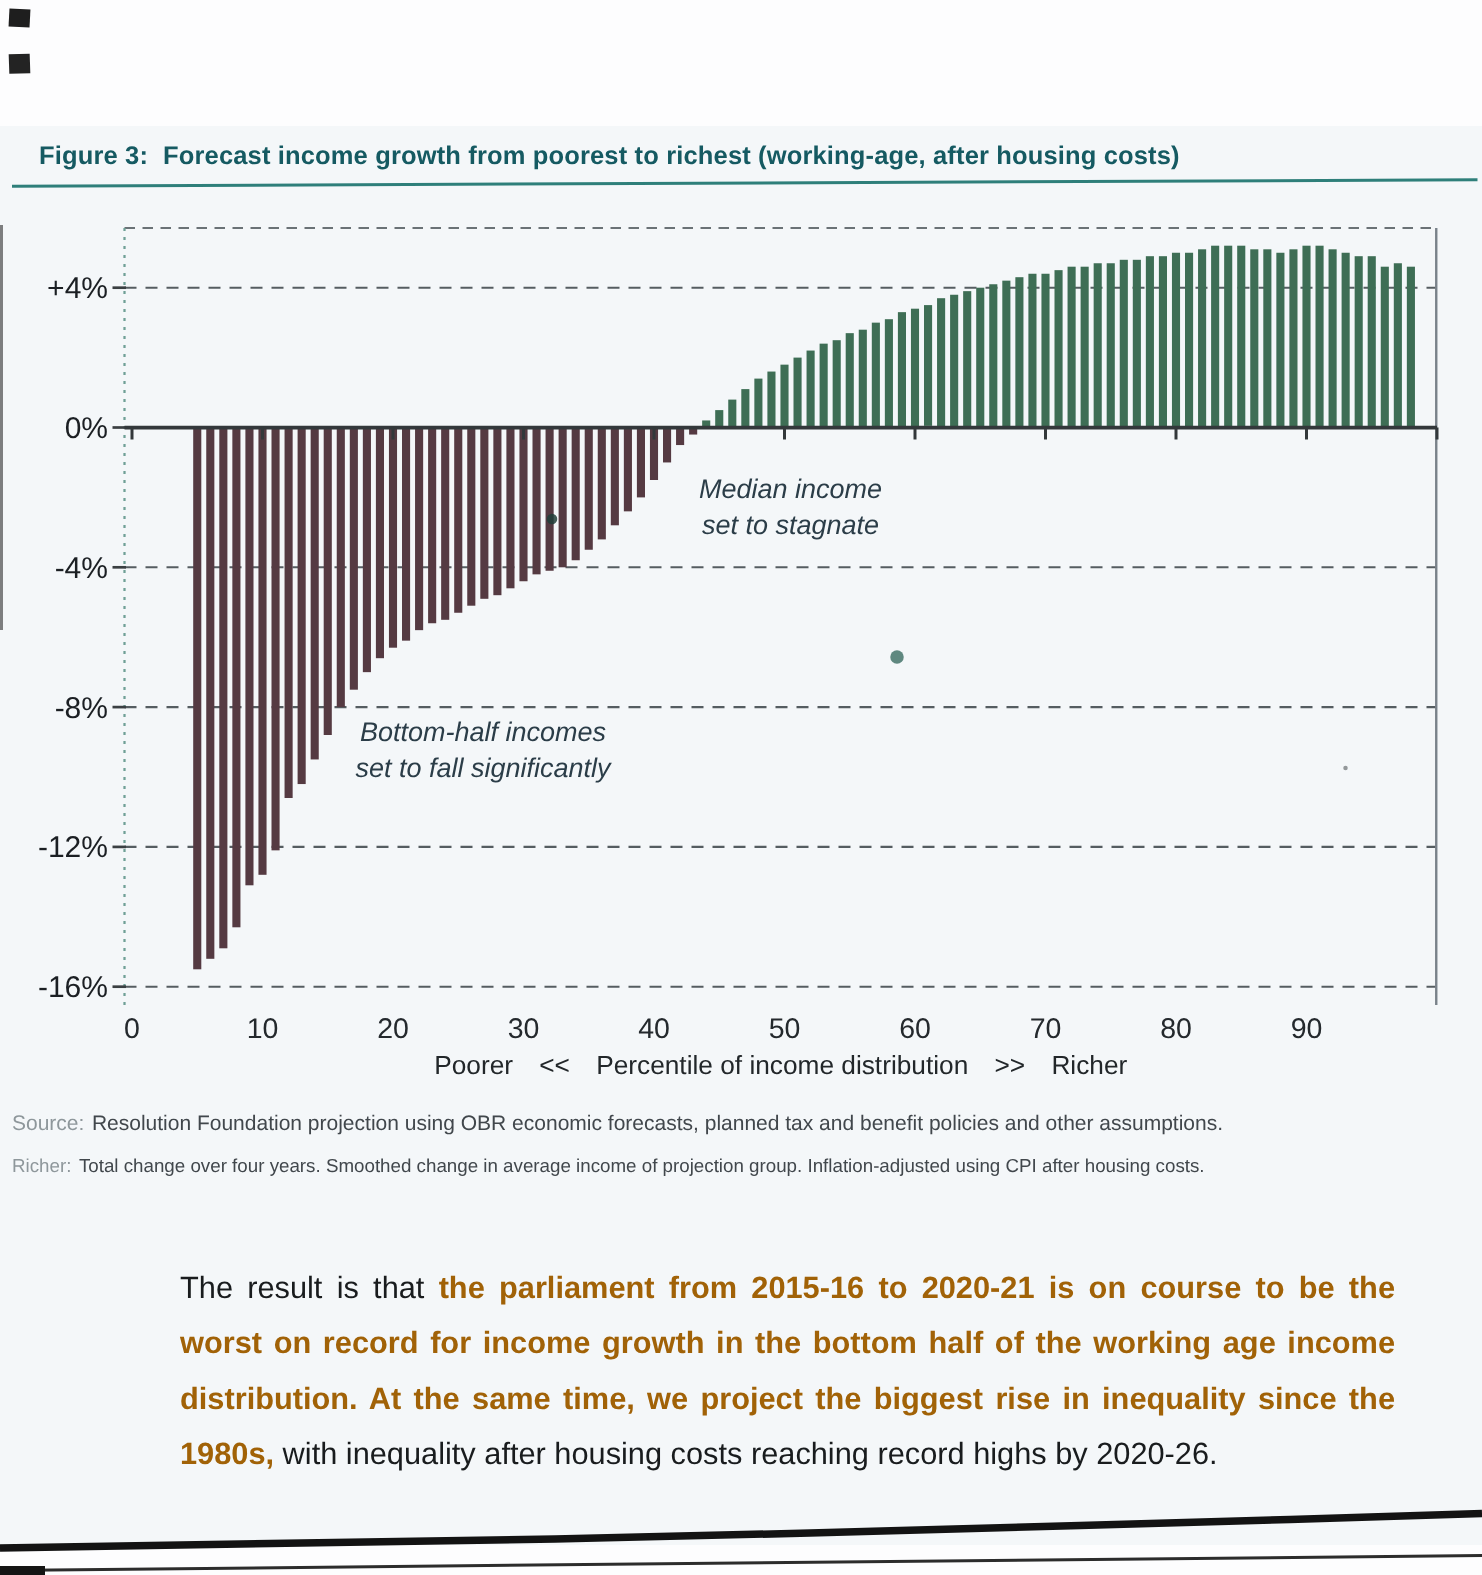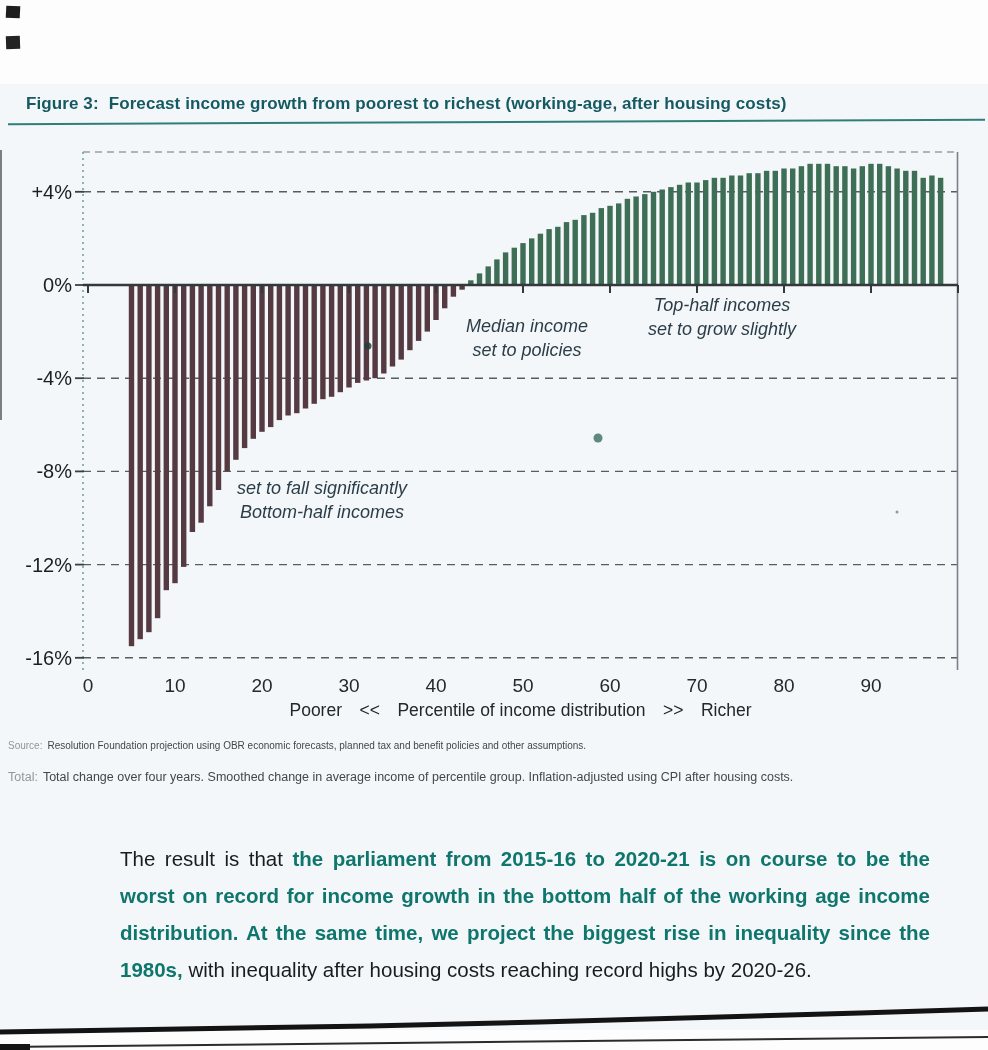--- a/index.html
+++ b/index.html
@@ -20,26 +20,26 @@
   .subtitle{position:absolute; left:10px; top:131px; width:960px; font-size:17px; font-style:italic; color:#2e353b;}
 
   
   .chart-wrap{position:absolute; left:0; top:140px; width:988px; height:592px;}
   .annot{position:absolute; text-align:center; font-style:italic; font-size:18px; line-height:24px; color:#2b3d48;}
   .annot-bottom{left:207px; top:336px; width:230px;}
   .annot-median{left:422px; top:154px; width:210px;margin-top:20px;}
   .annot-top{left:592px; top:153px; width:260px;}
 
   
-  .src{position:absolute; left:8px; top:740px; width:970px; font-size:10px; color:#41474c;}
+  .src{position:absolute; left:8px; top:740px; width:970px; font-size:14px; color:#41474c;}
   .notes{position:absolute; left:8px; top:770px; width:970px; font-size:12.5px; color:#41474c;}
   .src .lbl,.notes .lbl{color:#8e979b; margin-right:5px;}
 
   .para{position:absolute; left:120px; top:840px; width:810px; font-size:20.5px; line-height:37px; color:#191c1e; text-align:justify; text-align-last:left;}
-  .para b{font-weight:bold; color:#0f766e;}
+  .para b{font-weight:bold; color:#a16207;}
 
   .blk-corner{position:absolute; left:0; top:1044px; width:30px; height:6px; background:#141414;}
 </style>
 </head>
 <body>
 
 <div class="page">
   <div class="tint"></div>
 
   <div class="mark-a"></div>
@@ -188,38 +188,34 @@
         <text x="610" y="692" text-anchor="middle" font-size="19" fill="#24292d" font-family="&quot;Liberation Sans&quot;, sans-serif">60</text>
         <text x="697" y="692" text-anchor="middle" font-size="19" fill="#24292d" font-family="&quot;Liberation Sans&quot;, sans-serif">70</text>
         <text x="784" y="692" text-anchor="middle" font-size="19" fill="#24292d" font-family="&quot;Liberation Sans&quot;, sans-serif">80</text>
         <text x="870.9999999999999" y="692" text-anchor="middle" font-size="19" fill="#24292d" font-family="&quot;Liberation Sans&quot;, sans-serif">90</text>
         <text x="520.5" y="716" text-anchor="middle" font-size="17.5" fill="#22272a" font-family="&quot;Liberation Sans&quot;, sans-serif">Poorer &lt;&lt; Percentile of income distribution &gt;&gt; Richer</text>
         <circle cx="368" cy="346" r="3.5" fill="#213f3a" opacity="0.85"></circle>
         <circle cx="598" cy="438" r="4.5" fill="#3a6b62" opacity="0.8"></circle>
         <circle cx="897" cy="512" r="1.5" fill="#6a6f72" opacity="0.7"></circle>
       </svg>
     <div class="annot annot-bottom">
+      <div>Bottom-half incomes</div>
       <div>set to fall significantly</div>
-      <div>Bottom-half incomes</div>
     </div>
     <div class="annot annot-median">
       <div>Median income</div>
-      <div>set to policies</div>
-    </div>
-    <div class="annot annot-top">
-      <div>Top-half incomes</div>
-      <div>set to grow slightly</div>
+      <div>set to stagnate</div>
     </div>
   </div>
 
   <div class="src">
     <span class="lbl">Source:</span><span>Resolution Foundation projection using OBR economic forecasts, planned tax and benefit policies and other assumptions.</span>
   </div>
   <div class="notes">
-    <span class="lbl">Total:</span><span>Total change over four years. Smoothed change in average income of percentile group. Inflation-adjusted using CPI after housing costs.</span>
+    <span class="lbl">Richer:</span><span>Total change over four years. Smoothed change in average income of projection group. Inflation-adjusted using CPI after housing costs.</span>
   </div>
 
   <div class="para"><span>The result is that </span><b>the parliament from 2015-16 to 2020-21 is on course to be the worst on record for income growth in the bottom half of the working age income distribution. At the same time, we project the biggest rise in inequality since the 1980s,</b><span> with inequality after housing costs reaching record highs by 2020-26.</span></div>
 
   <svg class="bottom-art" viewBox="0 985 988 65">
     <polyline points="0,1032 180,1029 370,1026 540,1022 720,1017 860,1013 988,1009" fill="none" stroke="#131313" stroke-width="5"></polyline>
     <line x1="0" y1="1047" x2="988" y2="1037" stroke="#2c2c2c" stroke-width="2"></line>
   </svg>
   <div class="blk-corner"></div>
 </div>

